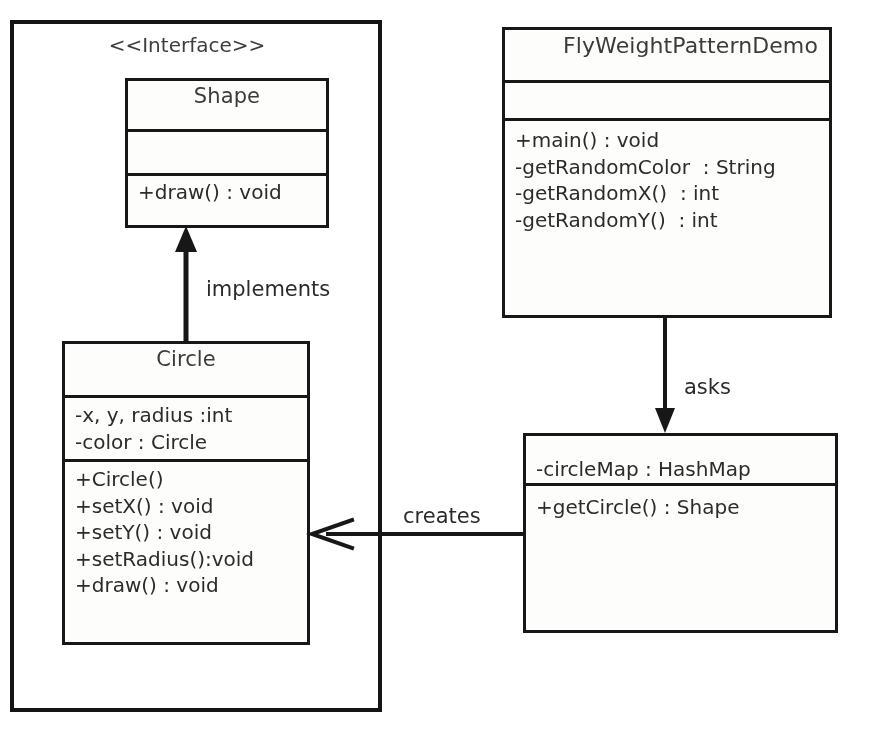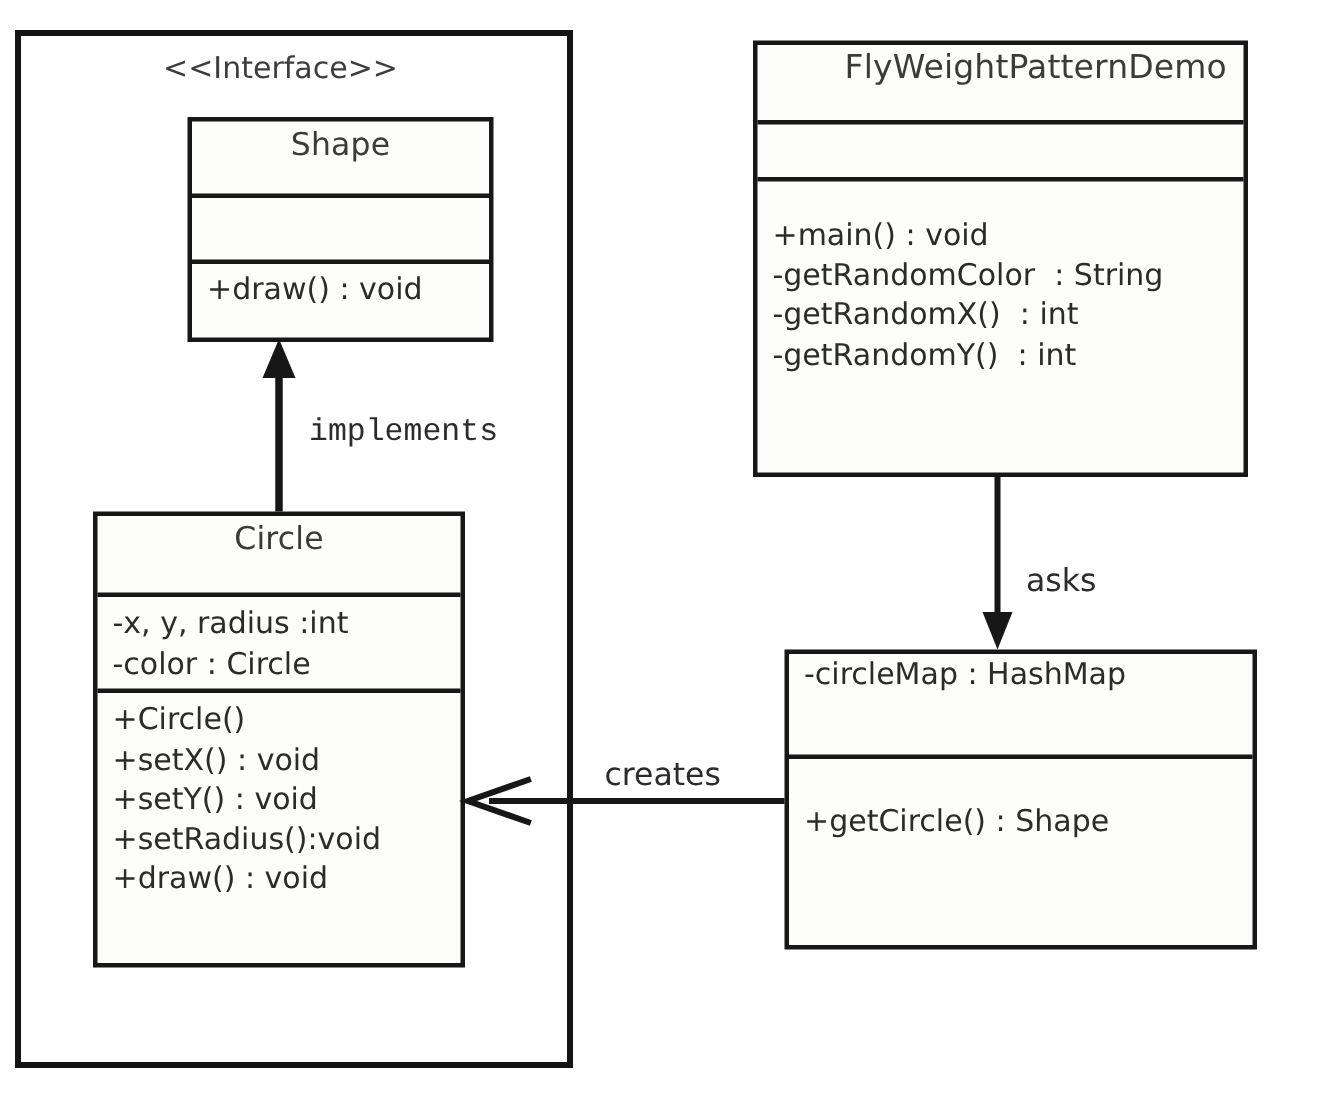--- a/index.html
+++ b/index.html
@@ -114,38 +114,38 @@
       <div class="uml-row">+setRadius():void</div>
       <div class="uml-row">+draw() : void</div>
     </div>
   </div>
 
   <div class="uml-box" style="left:502px; top:27px; width:330px; height:291px;">
     <div class="uml-compartment" style="height:50px;margin-left:48px;">
       <div class="uml-title" style="text-align:left; font-size:22px;">FlyWeightPatternDemo</div>
     </div>
     <div class="uml-compartment" style="height:38px;"></div>
-    <div class="uml-compartment" style="height:197px; padding-top:22px;">
+    <div class="uml-compartment" style="height:197px; padding-top:6px;">
       <div class="uml-row">+main() : void</div>
       <div class="uml-row">-getRandomColor  : String</div>
       <div class="uml-row">-getRandomX()  : int</div>
       <div class="uml-row">-getRandomY()  : int</div>
     </div>
   </div>
 
   <div class="uml-box" style="left:523px; top:433px; width:315px; height:200px;">
-    <div class="uml-compartment" style="height:67px; padding-top:0;">
+    <div class="uml-compartment" style="height:47px; padding-top:20px;">
       <div class="uml-row">-circleMap : HashMap</div>
     </div>
-    <div class="uml-compartment" style="height:57px; padding-top:28px;">
+    <div class="uml-compartment" style="height:57px; padding-top:8px;">
       <div class="uml-row">+getCircle() : Shape</div>
     </div>
   </div>
 
-  <div class="rel-label" style="left:206px; top:277px;font-family:Liberation Mono, monospace;">implements</div>
+  <div class="rel-label" style="left:206px; top:277px;">implements</div>
 
   <div class="rel-label" style="left:684px; top:375px;">asks</div>
 
   <div class="rel-label" style="left:403px; top:504px;">creates</div>
 
   <svg id="connectors" viewBox="0 0 890 730">
 
     <g>
       <line x1="186" y1="341" x2="186" y2="246" stroke="#171717" stroke-width="5"></line>
       <polygon points="186,226 175,252 197,252" fill="#171717"></polygon>

